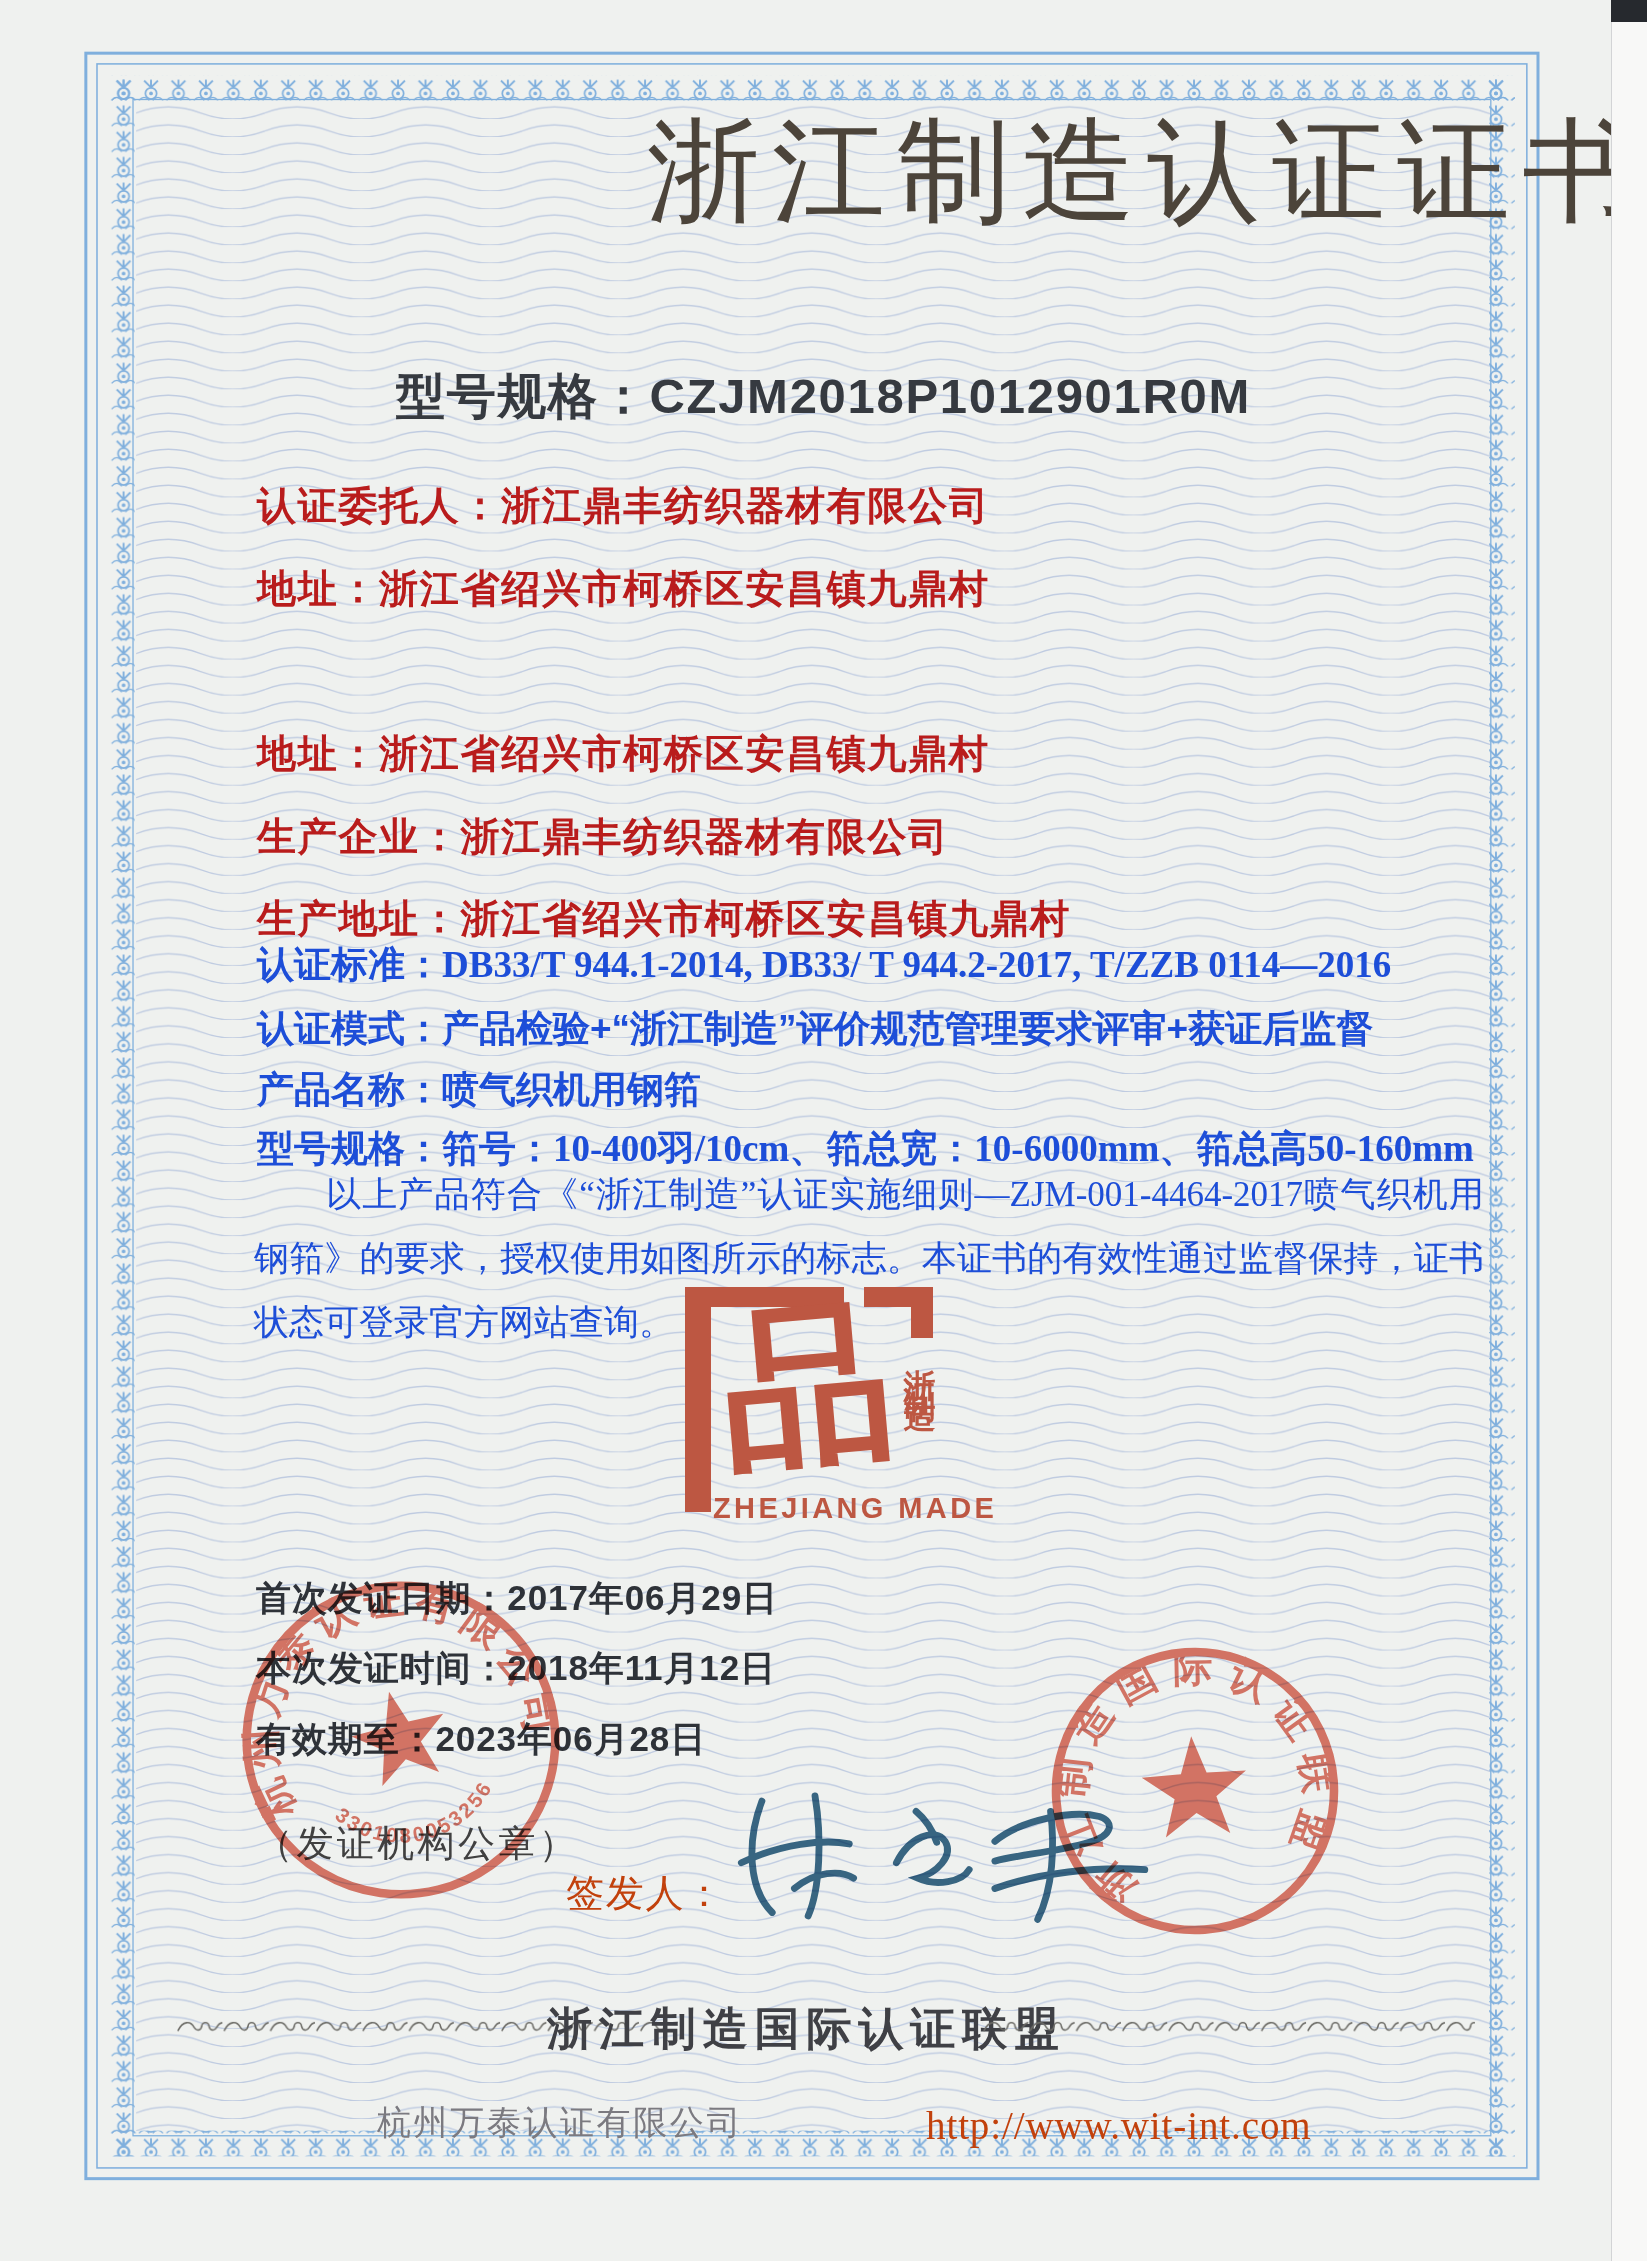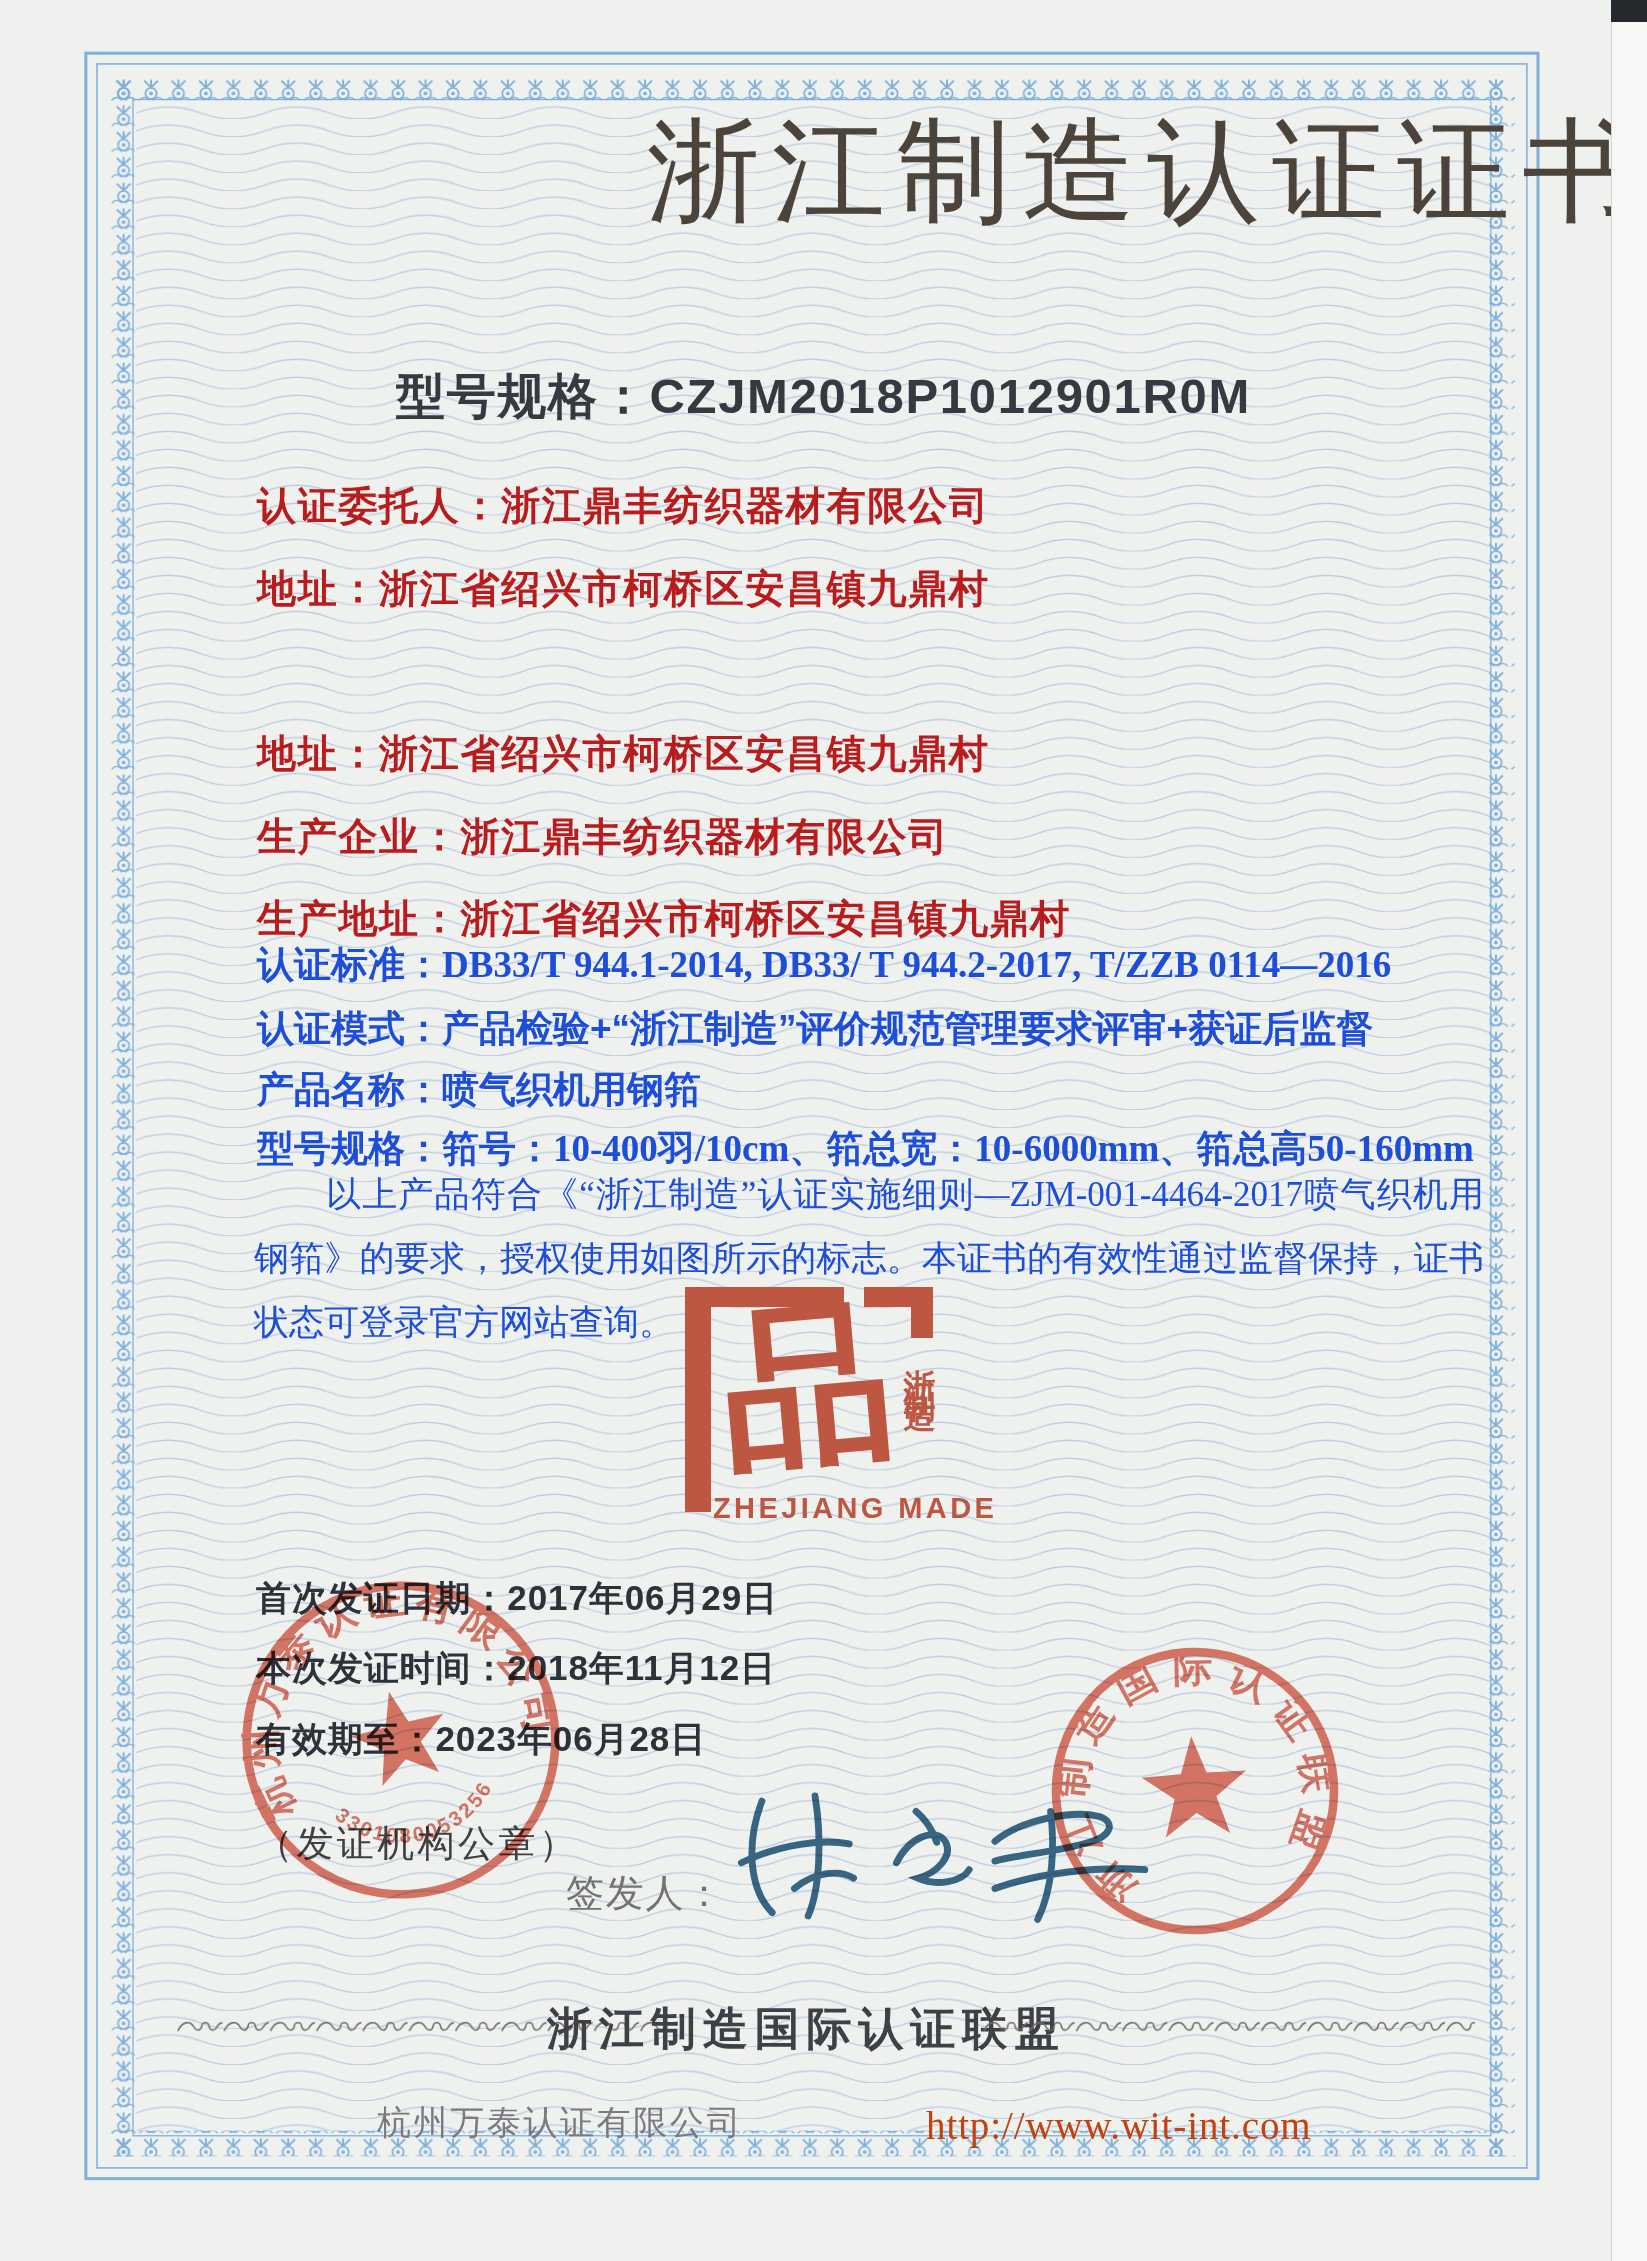--- a/index.html
+++ b/index.html
@@ -13,21 +13,21 @@
   .title{left:0;top:96px;width:1647px;text-align:right;font-family:"DejaVu Serif","Liberation Serif",serif;
          font-size:113px;font-weight:normal;color:#4c443a;letter-spacing:12px;}
   .certnum{left:0;top:364px;width:1647px;text-align:center;font-size:49px;font-weight:bold;color:#363a40;letter-spacing:1.7px;}
   .info-line{left:257px;width:1244px;font-size:39px;font-weight:bold;color:#b91c1c;letter-spacing:1.7px;white-space:nowrap;}
   .spec-line{left:257px;width:1252px;font-size:37px;font-weight:bold;color:#1d4ed8;white-space:nowrap;}
   .spec-line .val{font-family:"Liberation Serif","DejaVu Serif",serif;font-weight:bold;}
   .statement{left:254px;top:1163px;width:1230px;font-family:"Liberation Serif","DejaVu Serif",serif;
              font-size:35px;line-height:64px;color:#1d4ed8;text-align:justify;text-indent:72px;}
   .date-line{left:256px;font-size:35px;font-weight:bold;color:#2e3238;letter-spacing:0.9px;white-space:nowrap;}
   .seal-note{left:256px;top:1819px;font-size:37px;color:#404040;letter-spacing:3.4px;}
-  .signer{left:566px;top:1868px;font-size:38px;color:#737373;letter-spacing:1.7px;}
+  .signer{left:566px;top:1868px;font-size:38px;color:#c2410c;letter-spacing:1.7px;}
   .band-title{left:0;top:1999px;width:1613px;text-align:center;font-size:45px;font-weight:bold;color:#3f4045;letter-spacing:6.9px;}
   .footer-issuer{left:377px;top:2100px;font-size:34px;color:#7b7a80;letter-spacing:2.6px;}
   .footer-url{left:926px;top:2103px;font-size:39px;color:#c2410c;font-family:"Liberation Serif","DejaVu Serif",serif;letter-spacing:0.9px;}
   
   .logo{left:682px;top:1284px;width:257px;height:257px;}
   .logo .bar{position:absolute;background:#bd5742;}
   .lg-left{left:2.6px;top:2.6px;width:26px;height:225px;}
   .lg-top{left:2.6px;top:2.6px;width:159px;height:20.6px;}
   .lg-ch{left:182px;top:2.6px;width:69px;height:20.6px;}
   .lg-cv{left:229px;top:2.6px;width:22px;height:51px;}

